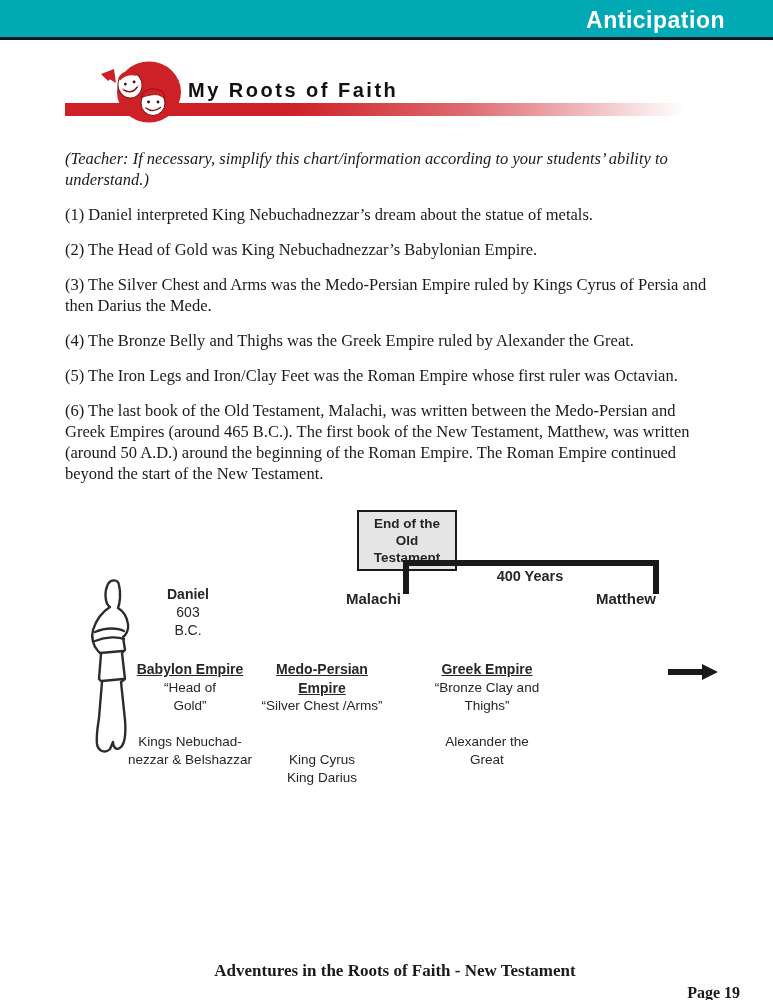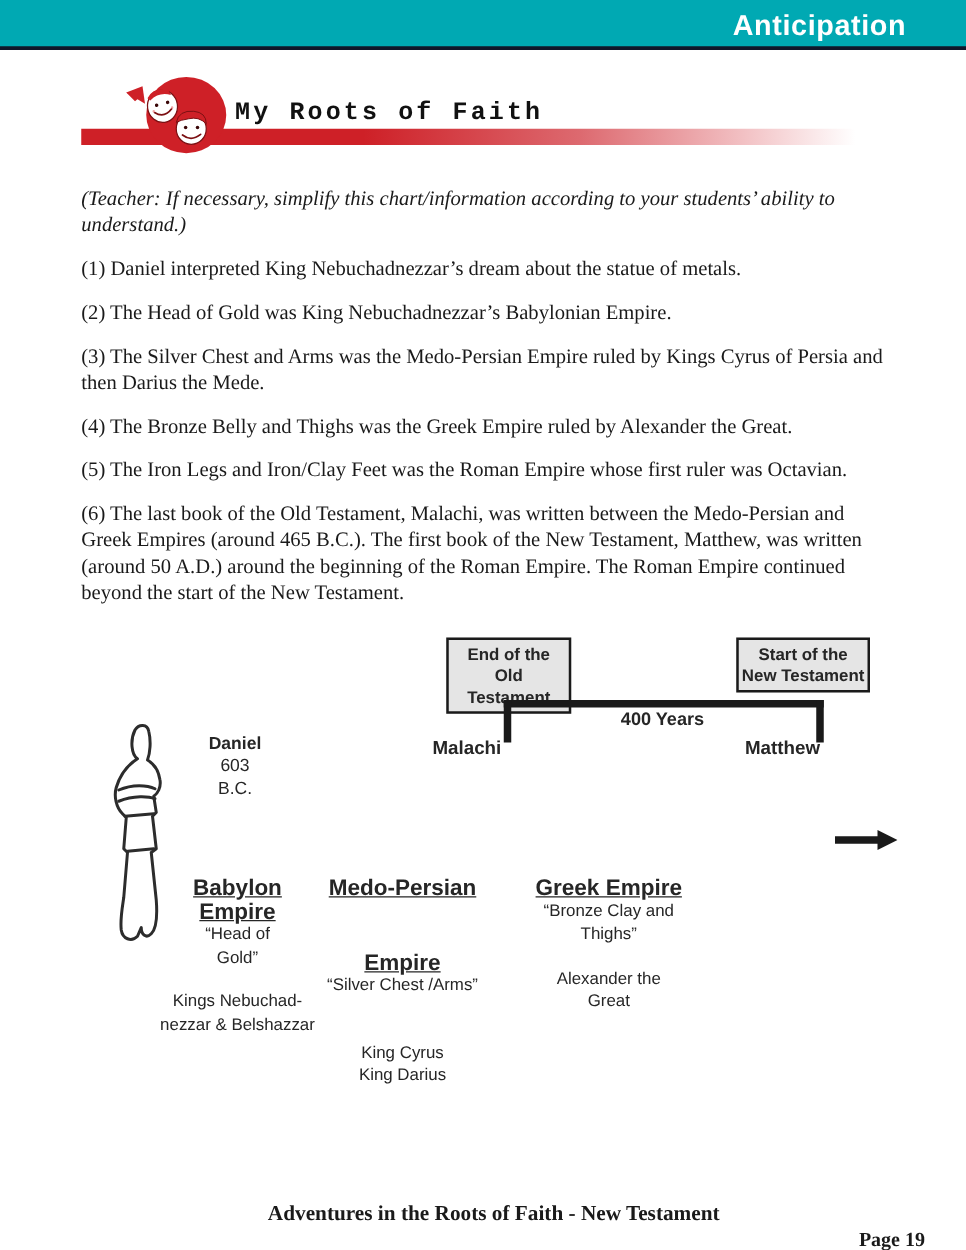--- a/index.html
+++ b/index.html
@@ -20,21 +20,21 @@
     color:#ffffff; font-weight:bold; font-size:23px; letter-spacing:0.5px;
   }
   
   .red-bar {
     position:absolute; left:65px; top:103px; width:645px; height:13px;
     background:linear-gradient(90deg,#ce2027 0%,#ce2027 35%,#dd6a70 62%,#f2c0c3 82%,#ffffff 96%);
   }
   .logo-svg { position:absolute; left:100px; top:61px; }
   .logo-title {
     position:absolute; left:188px; top:79px;
-    font-family:Liberation Mono, monospace; font-weight:bold;
+    font-family:Liberation Sans, sans-serif; font-weight:bold;
     font-size:20px; letter-spacing:2.5px; color:#111;
   }
   
   .intro { position:absolute; left:65px; top:148px; width:651px; font-size:16.5px; line-height:21px; }
   .intro p { margin:0 0 14px 0; }
   .teacher-note { font-style:italic; }
   
   .diagram { position:absolute; left:0; top:505px; width:773px; height:295px;
     font-family:"Liberation Sans", sans-serif; color:#262626; }
   .tl-box {
@@ -51,21 +51,21 @@
     font-weight:bold; font-size:14.5px; }
   .tl-marker { position:absolute; top:85px; width:120px; 
     font-weight:bold; font-size:15px; }
   .tl-marker-left { left:346px; }
   .tl-marker-right { left:596px; }
   .statue { position:absolute; left:74px; top:72px; }
   .prophet { position:absolute; left:148px; top:80px; width:80px; text-align:center;
     font-size:14px; line-height:18px; }
   .prophet .name { font-weight:bold; }
   .empire-col { position:absolute; top:155px; text-align:center; font-size:13.5px; line-height:18.5px; }
-  .empire-col .title { font-weight:bold; font-size:18px; text-decoration:underline;margin-top:41px; }
+  .empire-col .title { font-weight:bold; font-size:14px; text-decoration:underline; }
   .empire-col .rulers { margin-top:17px; }
   .col-1 { left:122px; width:136px; }
   .col-2 { left:254px; width:136px; }
   .col-3 { left:415px; width:144px; }
   .col-4 { left:552px; width:140px; }
   .col-2 .rulers { margin-top:35px; }
   .col-4 .rulers { margin-top:35px; }
   .roman-arrow { position:absolute; left:668px; top:158px; }
   
   .page-num { position:absolute; right:33px; top:940px; font-weight:bold; font-size:16px;margin-top:44px; }
@@ -116,24 +116,20 @@
     <p>(4) The Bronze Belly and Thighs was the Greek Empire ruled by Alexander the Great.</p>
     <p>(5) The Iron Legs and Iron/Clay Feet was the Roman Empire whose first ruler was Octavian.</p>
     <p>(6) The last book of the Old Testament, Malachi, was written between the Medo-Persian and Greek Empires (around 465 B.C.). The first book of the New Testament, Matthew, was written (around 50 A.D.) around the beginning of the Roman Empire. The Roman Empire continued beyond the start of the New Testament.</p>
   </div>
 
   <div class="diagram">
 
     <div class="tl-box tl-box-left">
       <span class="line">End of the</span>
       <span class="line">Old Testament</span>
-    </div>
-    <div class="tl-box tl-box-right">
-      <span class="line">Start of the</span>
-      <span class="line">New Testament</span>
     </div>
 
     <div class="tl-hline"></div>
     <div class="tl-tick tl-tick-left"></div>
     <div class="tl-tick tl-tick-right"></div>
     <div class="tl-span-label">400 Years</div>
     <div class="tl-marker tl-marker-left">Malachi</div>
     <div class="tl-marker tl-marker-right">Matthew</div>
 
     <svg class="statue" width="74" height="186" viewBox="0 0 74 186">

